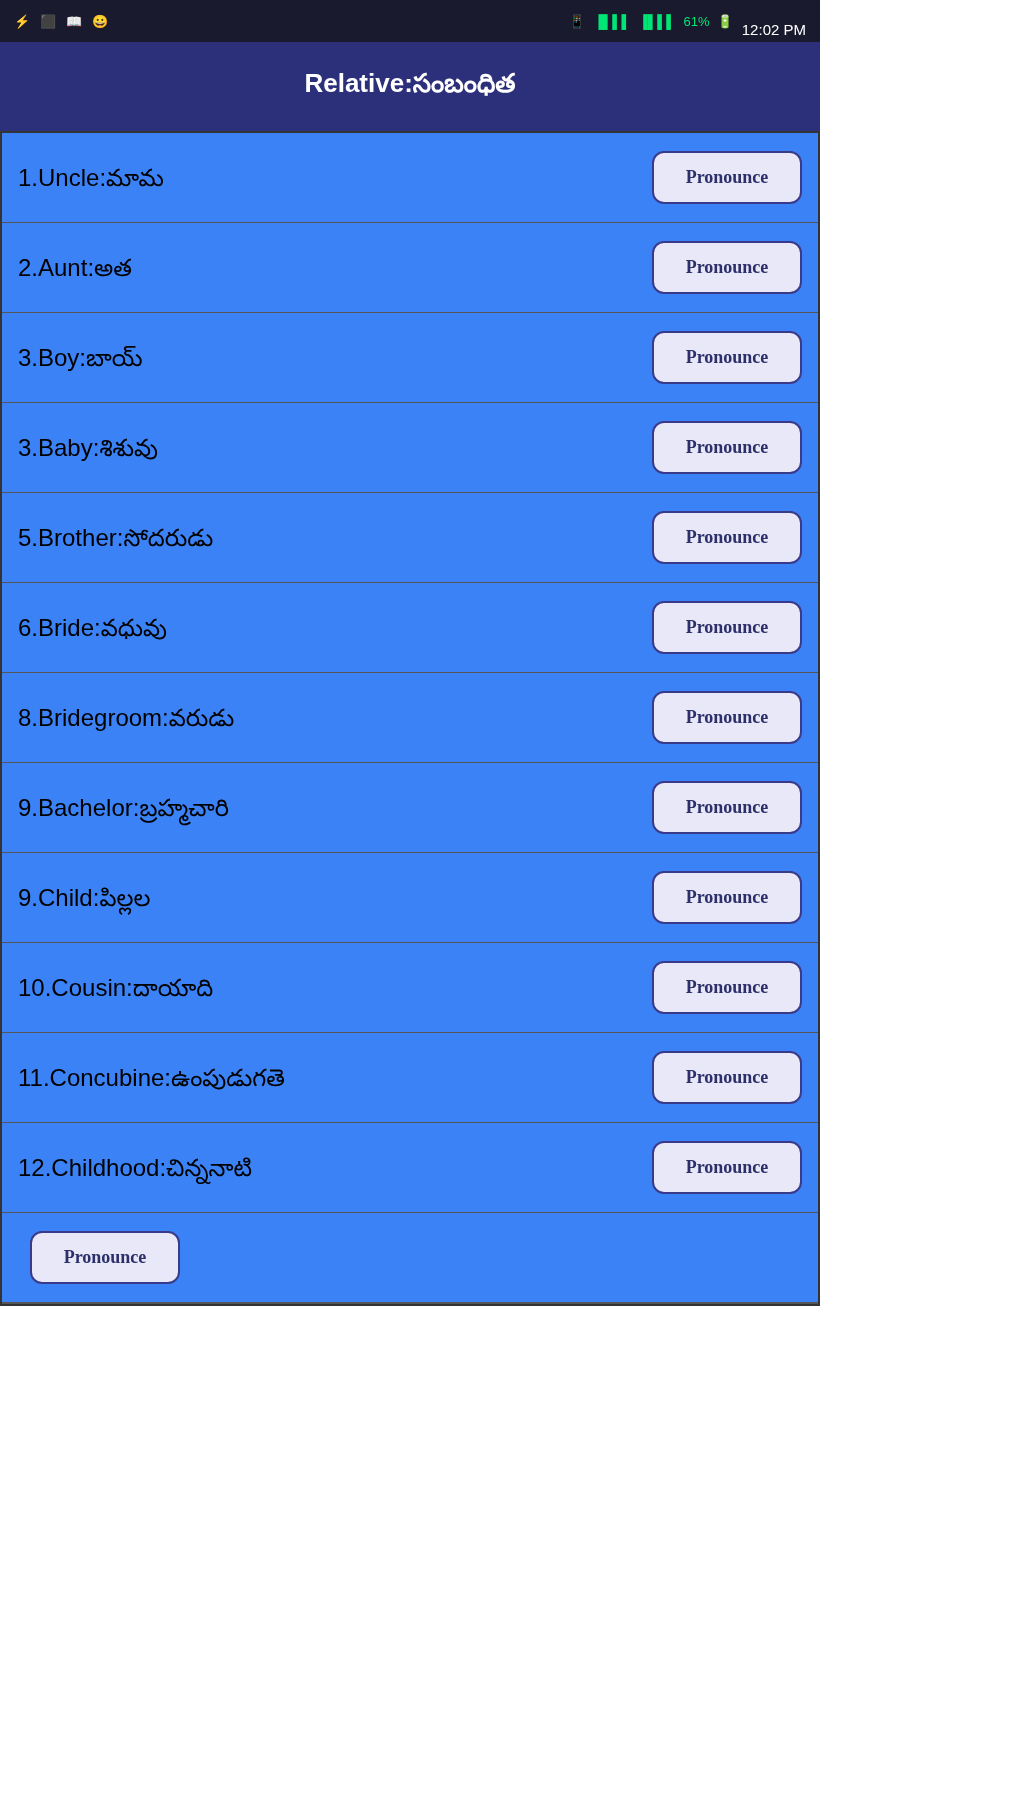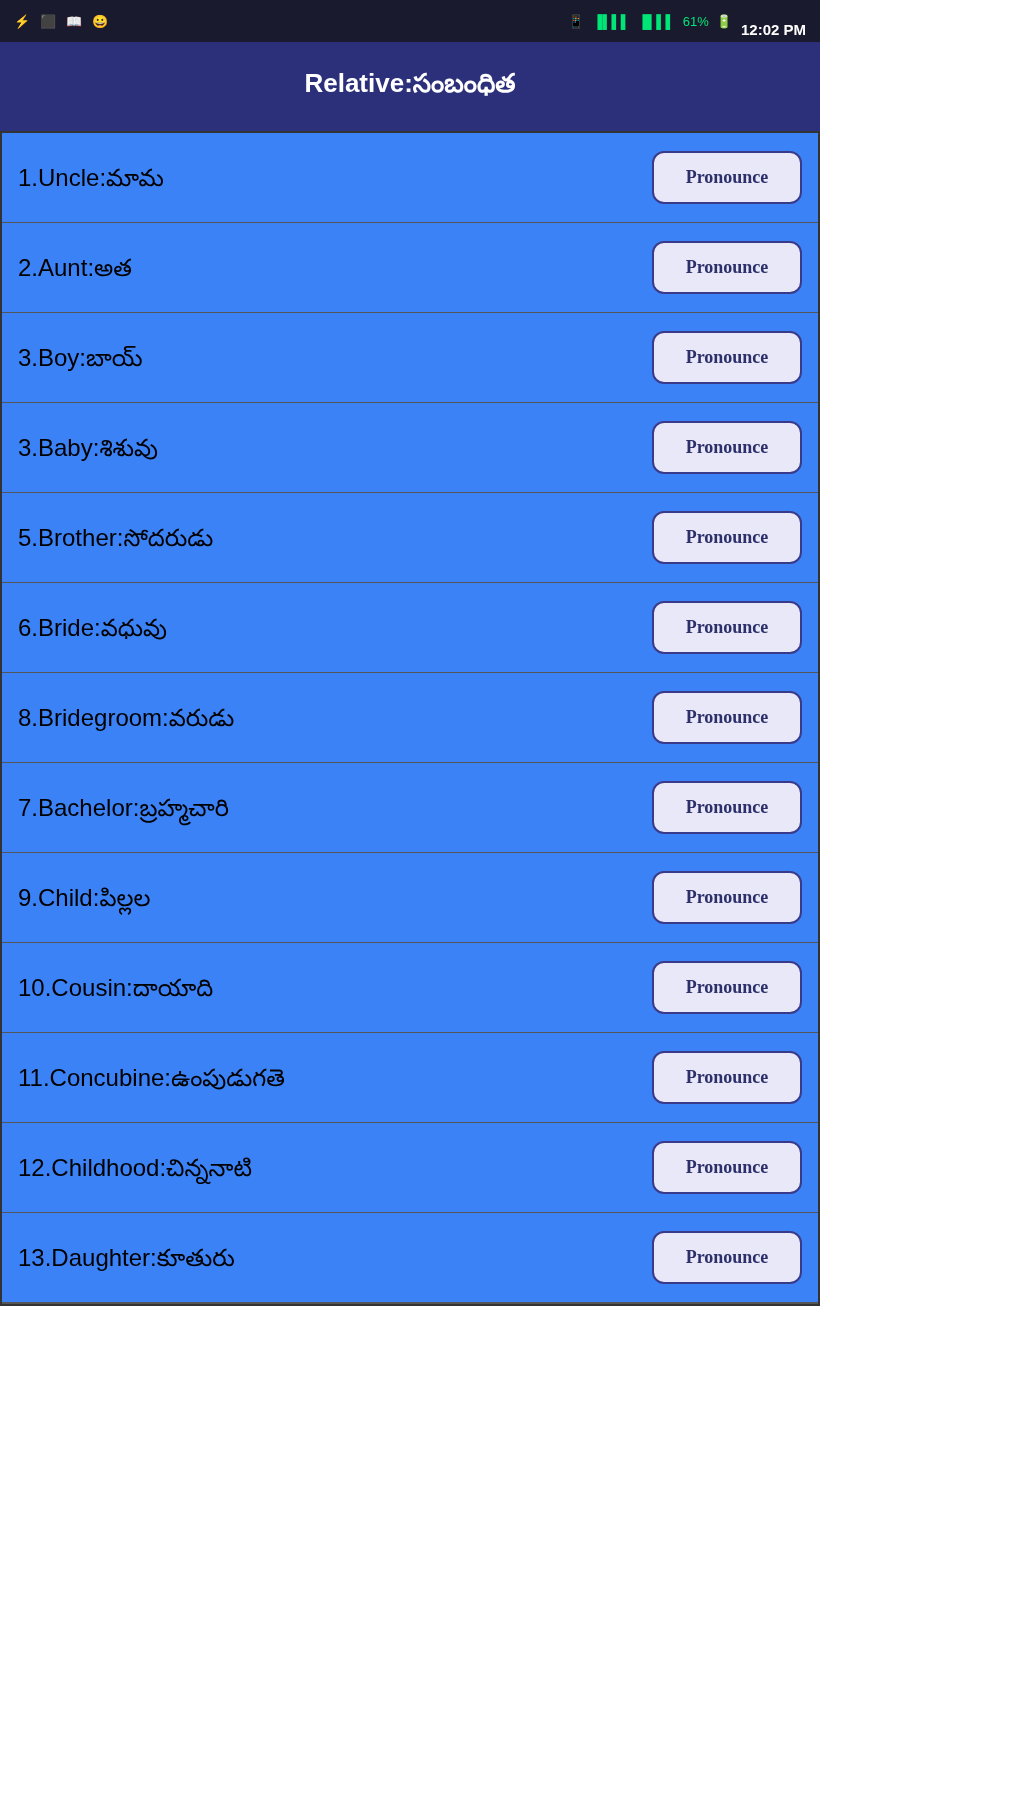--- a/index.html
+++ b/index.html
@@ -102,21 +102,21 @@
     <span>⬛</span>
     <span>📖</span>
     <span>😀</span>
   </div>
   <div class="status-right">
     <span>📱</span>
     <span style="color:#00e676;">▐▌▌▌</span>
     <span style="color:#00e676;">▐▌▌▌</span>
     <span style="color:#00e676;">61%</span>
     <span>🔋</span>
-    <span style="font-size:15px;font-weight:bold;margin-top:16px;">12:02 PM</span>
+    <span style="font-size:15px;font-weight:normal;margin-top:16px;">12:02 PM</span>
   </div>
 </div>
 
 <div class="header">
   <span>Relative:సంబంధిత</span>
 </div>
 
 <div class="list-container" id="list-container">
 <div class="list-row">
       <span class="row-text">1.Uncle:మామ</span>
@@ -140,36 +140,35 @@
     </div>
     <div class="list-row">
       <span class="row-text">6.Bride:వధువు</span>
       <button class="pronounce-btn">Pronounce</button>
     </div>
     <div class="list-row">
       <span class="row-text">8.Bridegroom:వరుడు</span>
       <button class="pronounce-btn">Pronounce</button>
     </div>
     <div class="list-row">
-      <span class="row-text">7.Bachelor:బ్రహ్మచారి</span>
+      <span class="row-text">9.Bachelor:బ్రహ్మచారి</span>
       <button class="pronounce-btn">Pronounce</button>
     </div>
     <div class="list-row">
       <span class="row-text">9.Child:పిల్లల</span>
       <button class="pronounce-btn">Pronounce</button>
     </div>
     <div class="list-row">
       <span class="row-text">10.Cousin:దాయాది</span>
       <button class="pronounce-btn">Pronounce</button>
     </div>
     <div class="list-row">
       <span class="row-text">11.Concubine:ఉంపుడుగతె</span>
       <button class="pronounce-btn">Pronounce</button>
     </div>
     <div class="list-row">
       <span class="row-text">12.Childhood:చిన్ననాటి</span>
       <button class="pronounce-btn">Pronounce</button>
     </div>
     <div class="list-row" style="border-bottom: 2px solid rgb(85, 85, 85);">
-      <span class="row-text">13.Daughter:కూతురు</span>
       <button class="pronounce-btn">Pronounce</button>
     </div>
   </div>
 
 </body></html>

